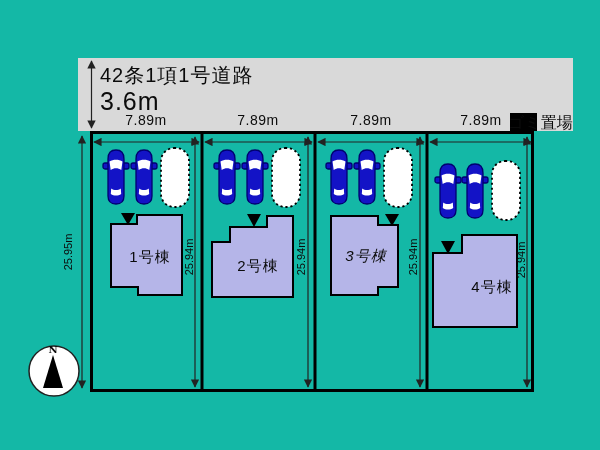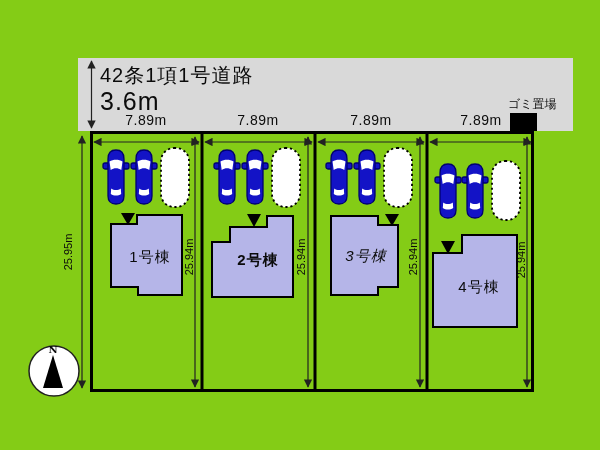--- a/index.html
+++ b/index.html
@@ -1,34 +1,34 @@
 <!DOCTYPE html>
 <html style="--road-band: #d9d9d9; --building-fill: #b5b5e8; --car-body: #1313c6; --car-outline: #000070; --line: #000000;"><head>
 <meta charset="utf-8">
 <style>
   html,body{margin:0;padding:0;background:#ffffff;}
   #stage{
-    position:relative;width:600px;height:450px;background:#84cc16;overflow:hidden;
+    position:relative;width:600px;height:450px;background:#14b8a6;overflow:hidden;
     font-family:"Liberation Sans","DejaVu Sans",sans-serif;color:#111;
   }
   #road-band{position:absolute;left:78px;top:58px;width:495px;height:73px;background:var(--road-band,#d9d9d9);}
   #plan-svg{position:absolute;left:0;top:0;width:600px;height:450px;}
   .lbl{position:absolute;white-space:nowrap;color:#0b0b0b;}
   .ctr{transform:translate(-50%,-50%);}
   .vert{transform:translate(-50%,-50%) rotate(-90deg);}
   #road-name{left:100px;top:62px;font-size:20px;letter-spacing:1px;}
   #road-width{left:100px;top:87px;font-size:25px;letter-spacing:1px;}
   .w-lbl{font-size:14px;letter-spacing:.5px;top:120px;}
   #w1{left:146px;} #w2{left:258px;} #w3{left:371px;} #w4{left:481px;}
-  #garbage-lbl{left:508px;top:96px;font-size:12px;}
+  #garbage-lbl{left:508px;top:113px;font-size:16px;}
   #site-h{left:68px;top:252px;font-size:11px;}
   .d-lbl{font-size:11px;}
   #d1{left:189px;top:257px;} #d2{left:301px;top:257px;} #d3{left:413px;top:257px;} #d4{left:521px;top:260px;}
   .b-lbl{font-size:15px;letter-spacing:1px;}
-  #b1{left:150px;top:257px;} #b2{left:258px;top:260px;font-weight:bold;} #b3{left:366px;top:256px;font-style:italic;} #b4{left:479px;top:287px;text-align:right;}
+  #b1{left:150px;top:257px;} #b2{left:258px;top:266px;} #b3{left:366px;top:256px;font-style:italic;} #b4{left:492px;top:287px;text-align:right;}
   #compass-n{left:53px;top:349px;font-size:10px;font-weight:bold;font-family:"DejaVu Serif","Liberation Serif",serif;}
   
   .border{fill:none;stroke:var(--line,#000);stroke-width:3;}
   .divider{stroke:var(--line,#000);stroke-width:3;}
   .dim{stroke:#222;stroke-width:1.2;fill:none;}
   .bld{fill:var(--building-fill,#b5b5e8);stroke:#000;stroke-width:2;}
   .tri{fill:#000;}
   .dashed-space{fill:#fff;stroke:#000;stroke-width:1.8;stroke-dasharray:2.2 2.8;}
   .car-body{fill:var(--car-body,#1313c6);stroke:var(--car-outline,#000070);stroke-width:1.3;}
   .car-glass{fill:#ffffff;stroke:none;}

